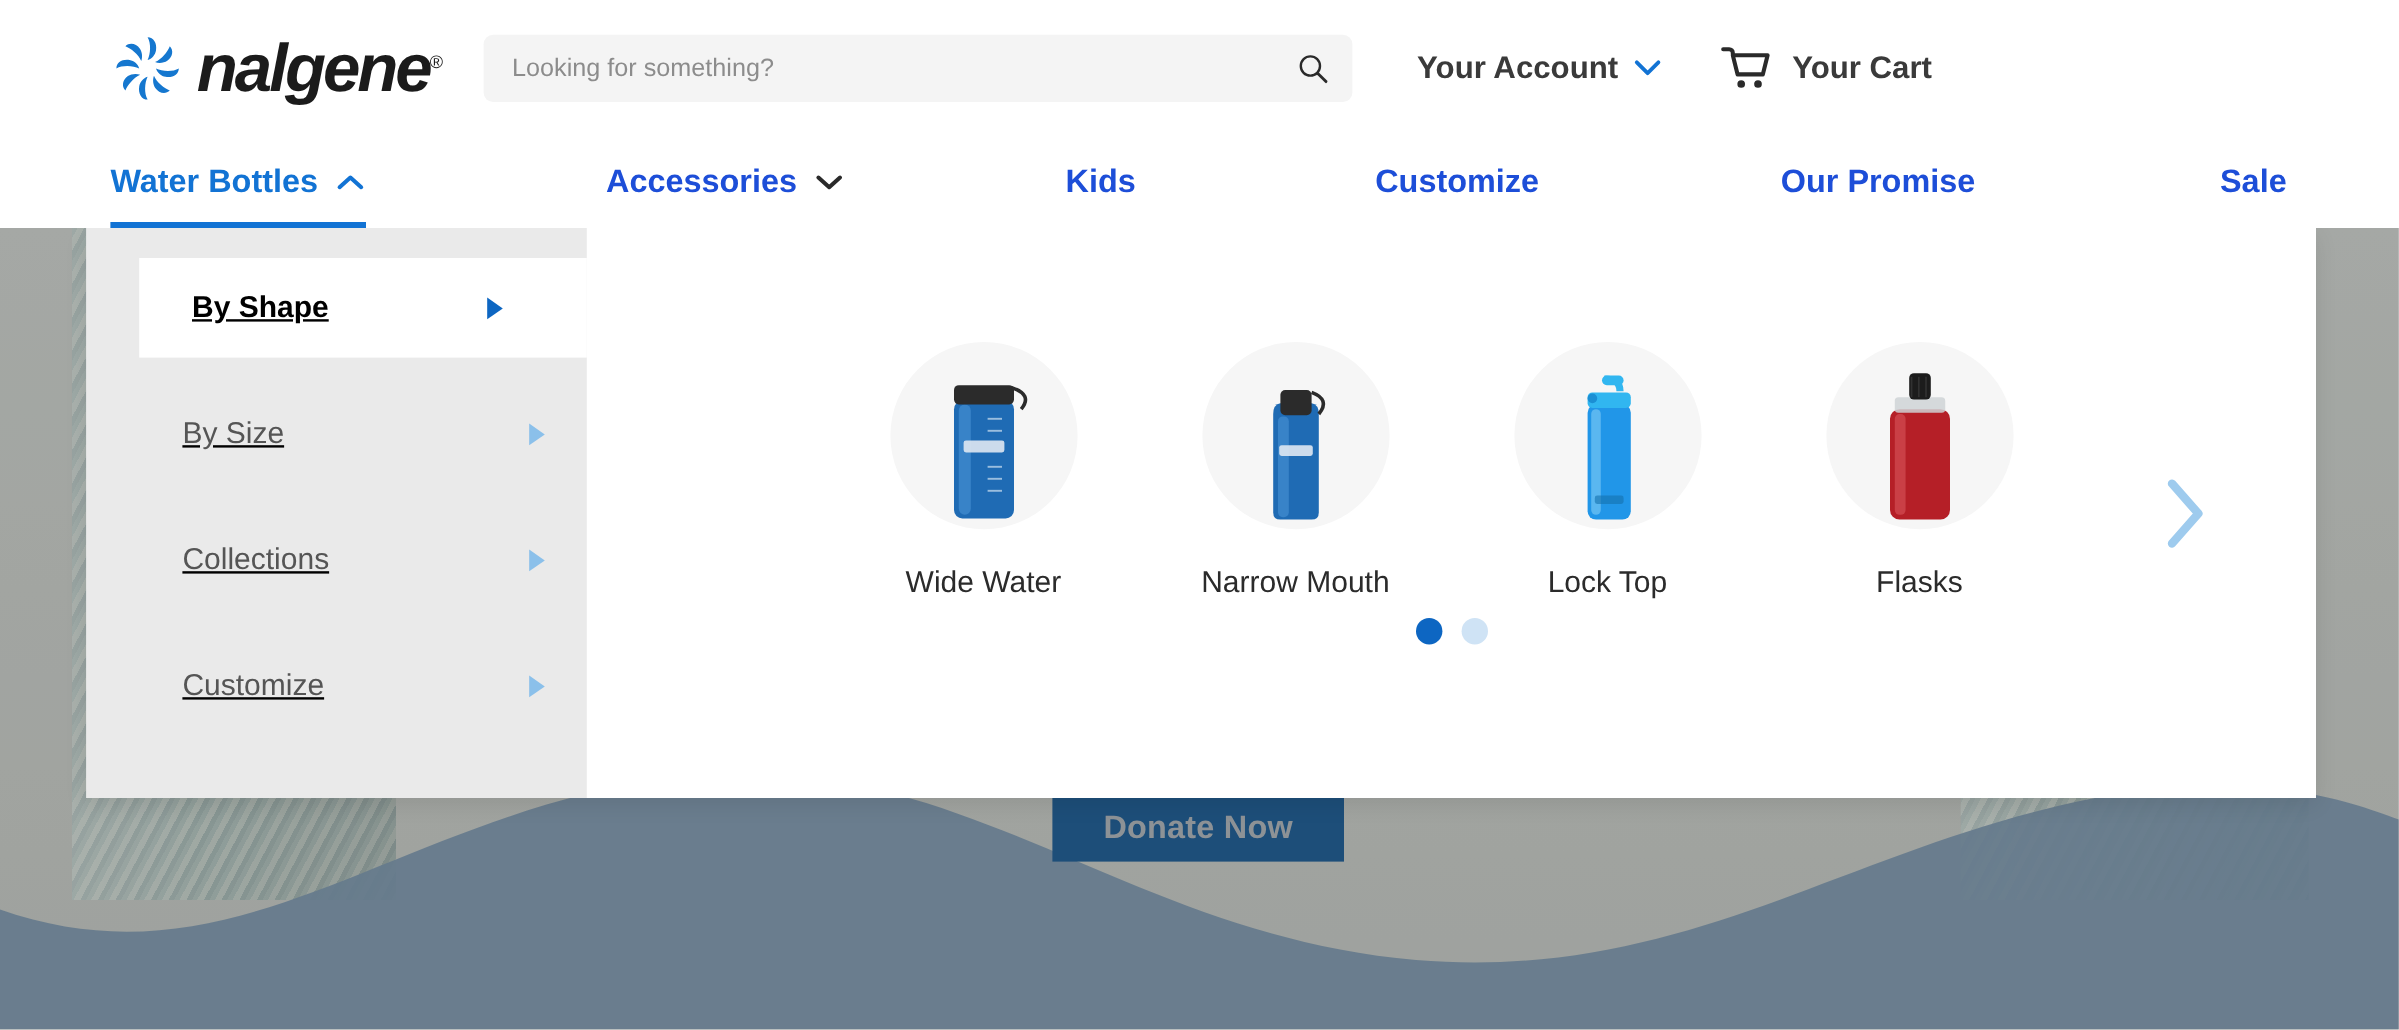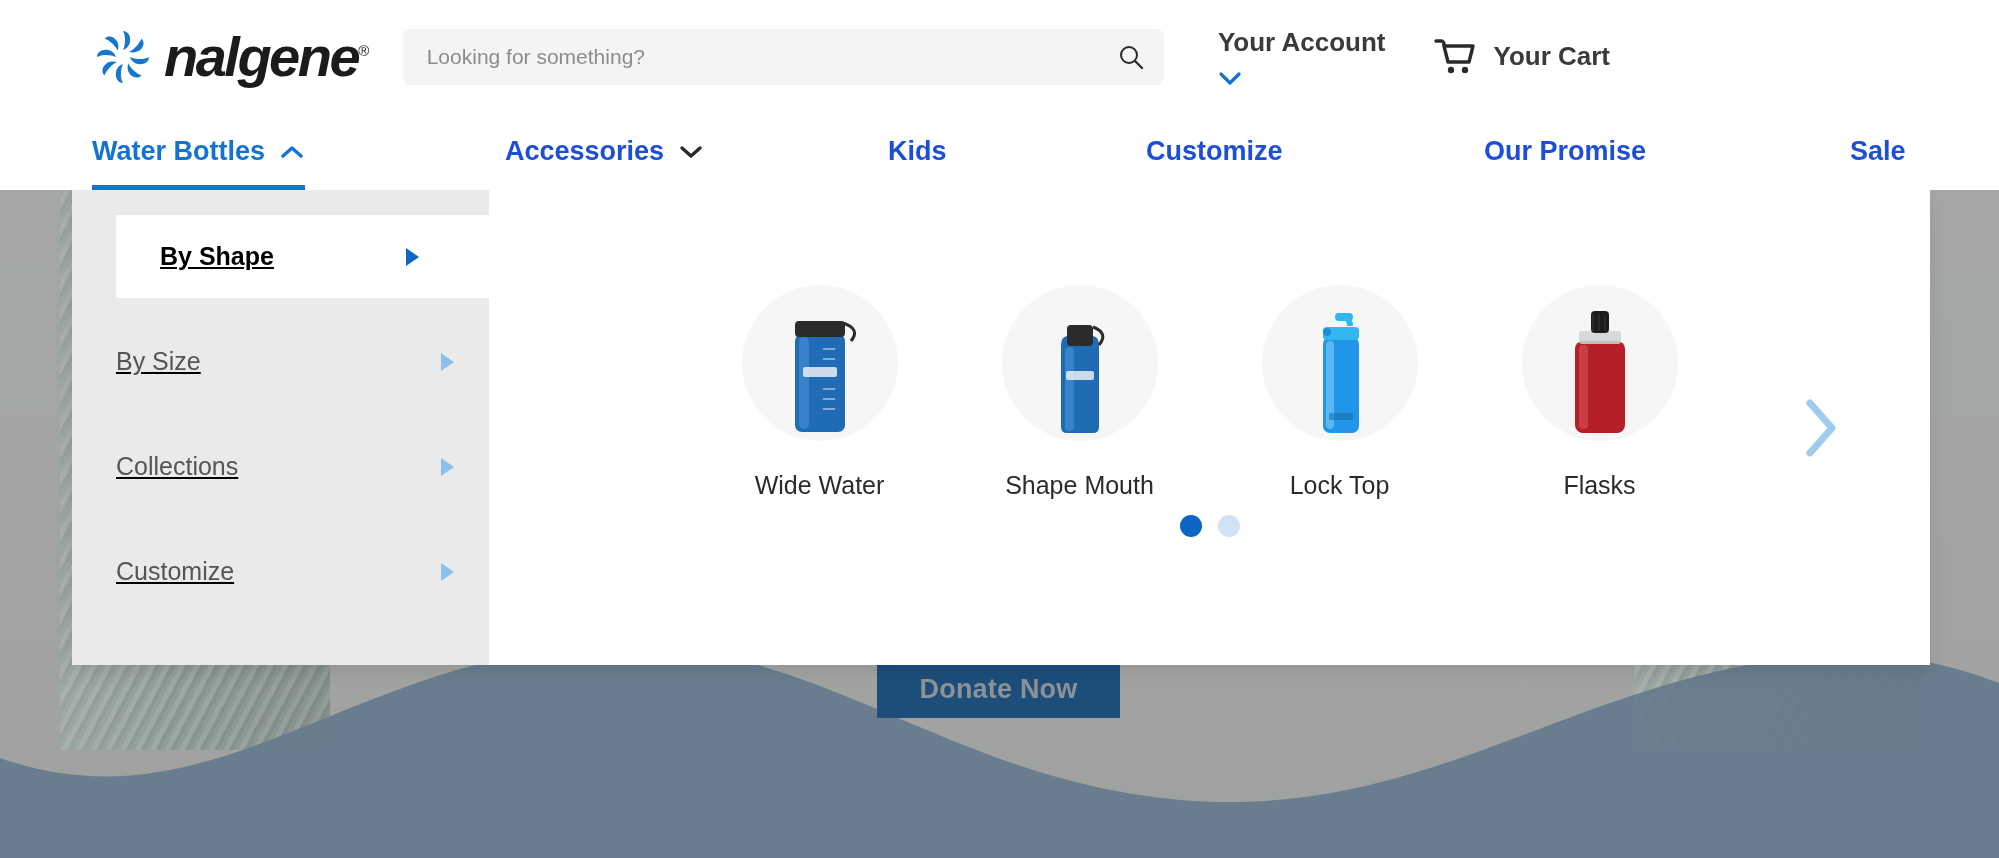--- a/index.html
+++ b/index.html
@@ -82,22 +82,22 @@
     padding: 0 60px 0 24px; font-size: 21px; color: #333;
     font-family: "Liberation Sans", sans-serif;
   }
   #search-input::placeholder { color: #8c8c8c; }
   #search-icon {
     position: absolute; right: 20px; top: 15px;
     width: 26px; height: 26px; cursor: pointer;
   }
 
   #account-button {
-    display: flex; gap: 13px;
-    margin-left: 54px; cursor: pointer; flex-direction: column;
+    display: flex; align-items: center; gap: 13px;
+    margin-left: 54px; cursor: pointer;
   }
   #account-label, #cart-label {
     font-size: 26px; font-weight: bold; color: #3a3a3a; white-space: nowrap;
   }
   #cart-button {
     display: flex; align-items: center; gap: 16px;
     margin-left: 48px; cursor: pointer;
   }
 
   
@@ -125,20 +125,21 @@
     box-shadow: 0 6px 18px rgba(0,0,0,.09);
   }
   #mega-sidebar {
     width: 417px; background: #eaeaea; padding-top: 25px; flex-shrink: 0; text-decoration: underline;
   }
   .mega-side-item {
     height: 83px; display: flex; align-items: center;
     padding: 0 35px 0 44px; cursor: pointer;
     font-size: 25px; color: #555; justify-content: space-between;
     margin-bottom: 22px;
+    margin-left: 36px;
   }
   .mega-side-item.is-active {
     background: #fff; color: #000; font-weight: bold;
     margin-left: 44px; padding-left: 0;
   }
   .mega-side-item.is-active .mega-side-label { margin-left: 0; }
   .side-arrow {
     width: 0; height: 0; border-left: 13px solid #8bc0ea;
     border-top: 9px solid transparent; border-bottom: 9px solid transparent;
   }
@@ -332,21 +333,21 @@
       <div class="product-card">
         <div class="product-circle">
           <svg width="110" height="140" viewBox="0 0 110 140">
             <path d="M36 44 q0 -8 6 -9 l26 0 q6 1 6 9 l0 82 q0 6 -6 6 l-26 0 q-6 0 -6 -6 z" fill="#1f6bb4"></path>
             <rect x="40" y="46" width="9" height="84" rx="4" fill="#4a93d6" opacity=".6"></rect>
             <rect x="42" y="24" width="26" height="21" rx="4" fill="#2b2b2b"></rect>
             <path d="M68 26 q16 6 6 18" fill="none" stroke="#2b2b2b" stroke-width="3"></path>
             <rect x="41" y="70" width="28" height="9" rx="2" fill="#dfe8f2" opacity=".9"></rect>
           </svg>
         </div>
-        <div class="product-label">Shape Mouth</div>
+        <div class="product-label">Narrow Mouth</div>
       </div>
 
       <div class="product-card">
         <div class="product-circle">
           <svg width="110" height="140" viewBox="0 0 110 140">
             <rect x="38" y="36" width="36" height="96" rx="7" fill="#2196e8"></rect>
             <rect x="41" y="40" width="8" height="88" rx="4" fill="#74c4f3" opacity=".7"></rect>
             <rect x="38" y="26" width="36" height="13" rx="4" fill="#31b6f0"></rect>
             <path d="M52 12 q16 0 16 13 l-6 0 q0 -8 -10 -8 z" fill="#31b6f0"></path>
             <rect x="50" y="12" width="18" height="8" rx="4" fill="#31b6f0"></rect>

